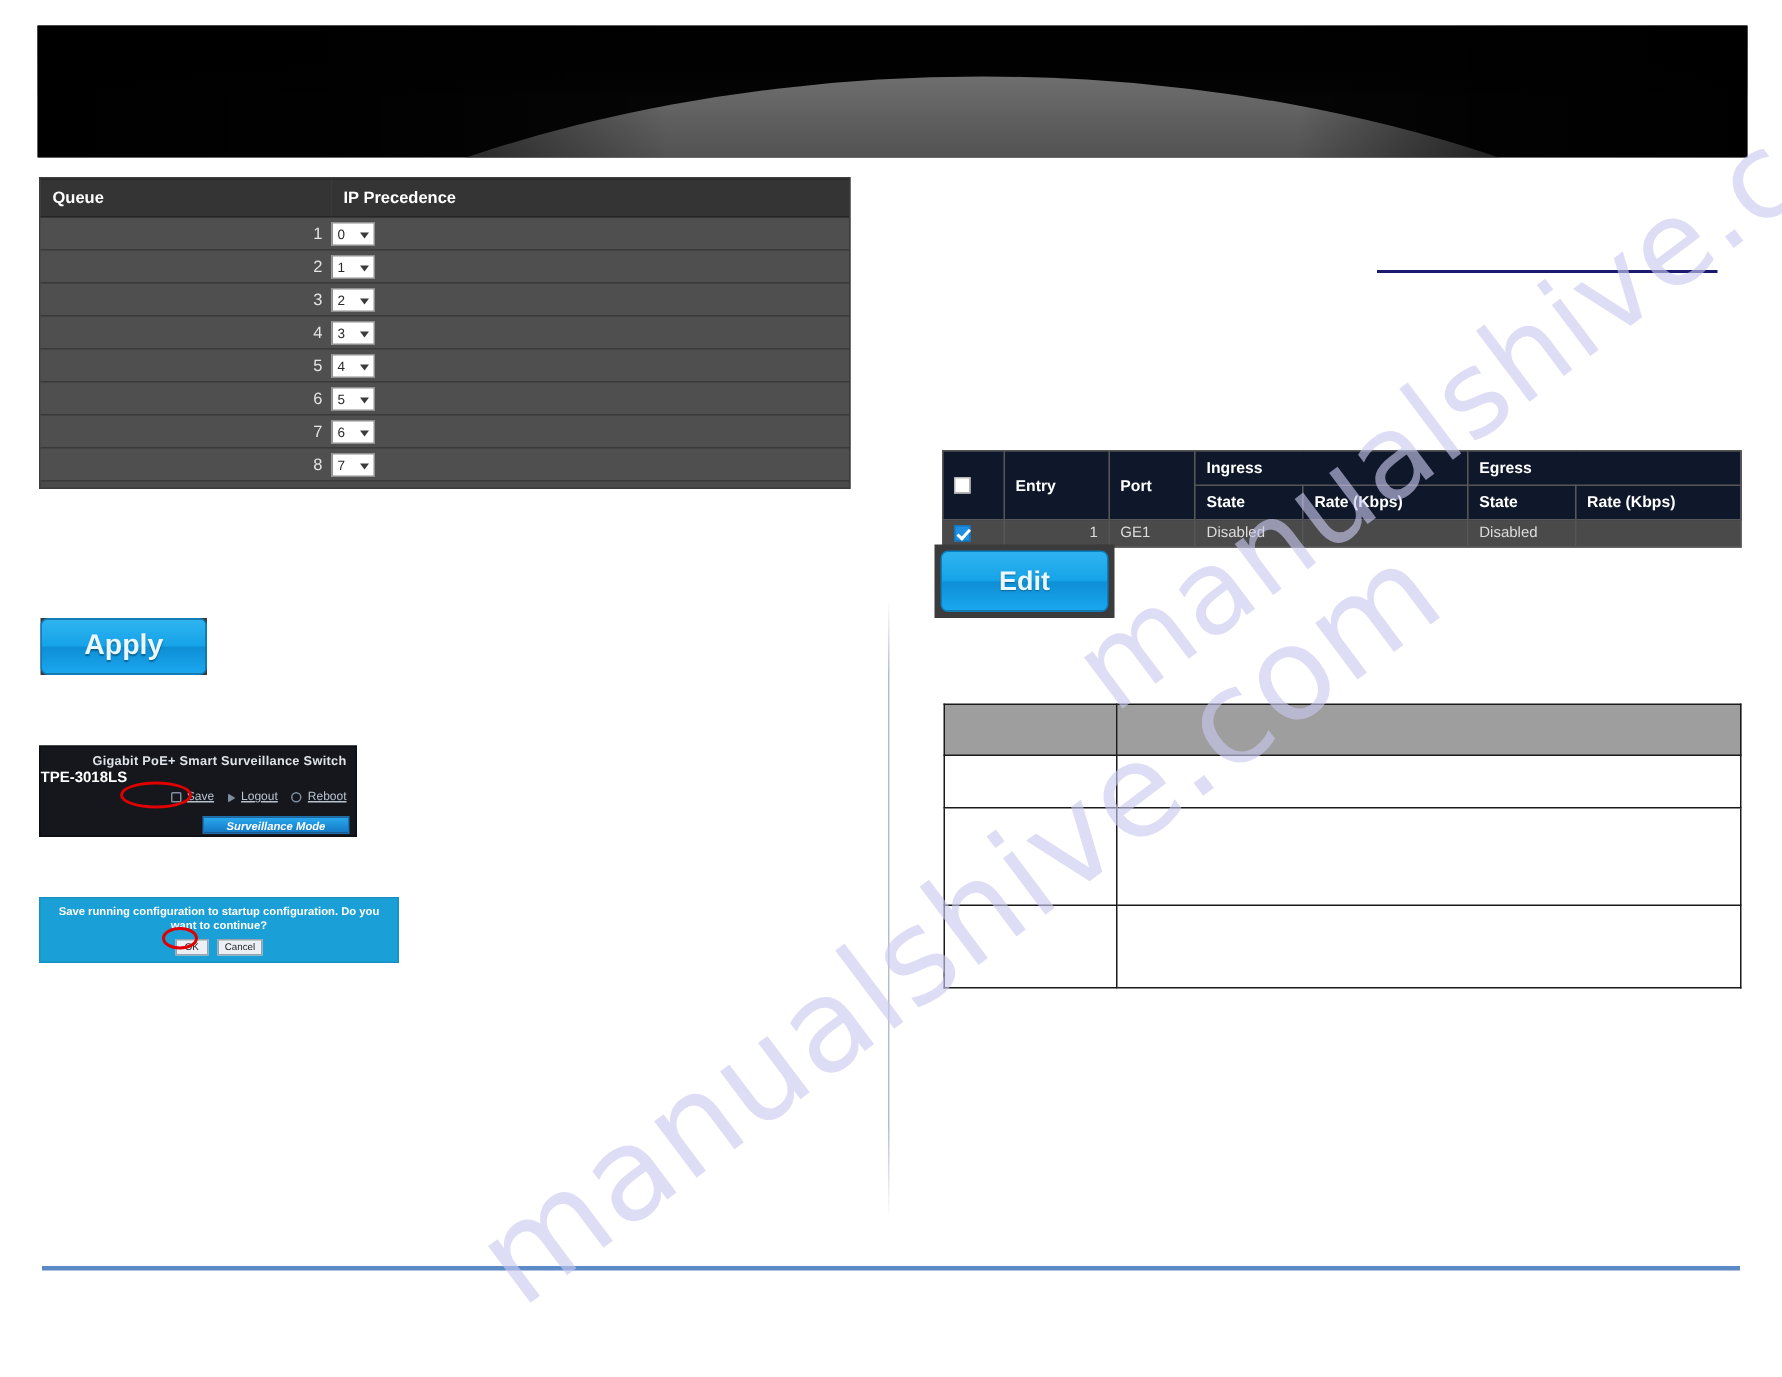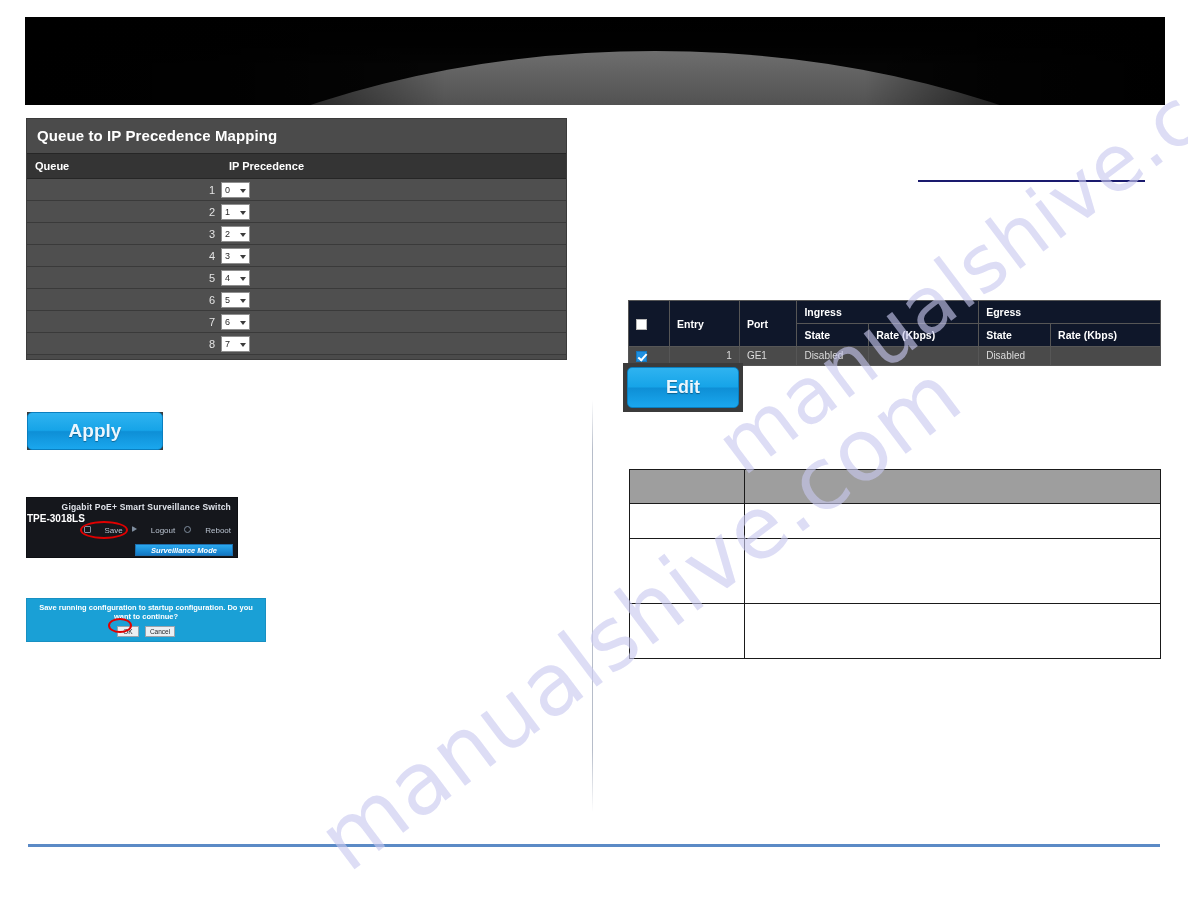--- a/index.html
+++ b/index.html
@@ -158,21 +158,21 @@
     width: 0; height: 0;
     border-left: 3px solid transparent;
     border-right: 3px solid transparent;
     border-top: 4px solid #3b3b3b;
   }
 
   
   .apply-wrap {
     position: absolute;
     left: 27px; top: 412px;
-    width: 136px; height: 38px;
+    width: 111px; height: 38px;
     background: #3b3b3b;
     padding: 0;
     z-index: 4;
   }
   .btn-blue {
     width: 100%; height: 100%;
     border-radius: 5px;
     background: linear-gradient(180deg,#2fb3f0 0%, #16a4e8 48%, #0e8fd6 52%, #1aa7ee 100%);
     border: 1px solid #0a7fc0;
     color: #eaf7ff;
@@ -210,21 +210,21 @@
     padding: 1px 6px 0 0;
   }
   .devbar .dev-actions {
     display: flex;
     justify-content: flex-end;
     gap: 9px;
     padding: 2px 6px 0 0;
     color: #b9c2cf;
     font-size: 8px;
   }
-  .devbar .dev-actions .act { display: flex; align-items: flex-start; gap: 14px; }
+  .devbar .dev-actions .act { display: flex; align-items: flex-end; gap: 4px; text-decoration: underline; }
   .devbar .mini-ico {
     display: inline-block;
     width: 7px; height: 7px;
     border: 1px solid #7f8d9e;
     border-radius: 1px;
   }
   .devbar .mini-ico.round { border-radius: 50%; }
   .devbar .mini-ico.arrow {
     border: none;
     width: 0; height: 0;
@@ -379,21 +379,20 @@
   <div class="banner">
     <div class="dark-top"></div>
     <div class="swoosh"></div>
     <div class="left-fade"></div>
     <div class="right-fade"></div>
   </div>
 
   <div class="navy-rule"></div>
 
   <div class="qpanel">
-    <div class="qpanel-title">Queue to IP Precedence Mapping</div>
     <table class="qtable">
       <thead>
         <tr>
           <th class="col-queue">Queue</th>
           <th>IP Precedence</th>
         </tr>
       </thead>
       <tbody id="queue-rows">
           <tr>
             <td class="num">1</td>

